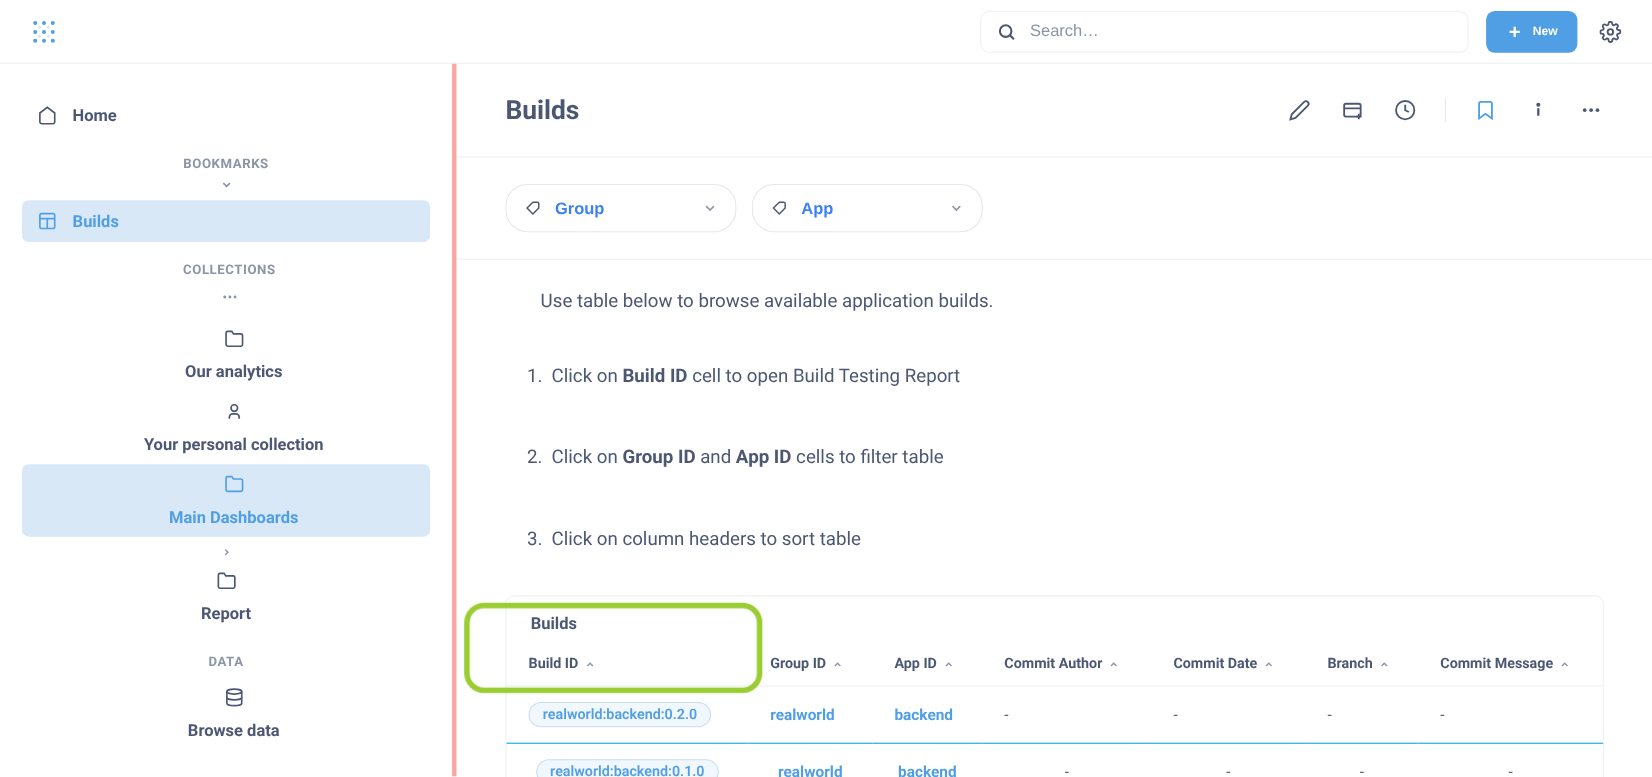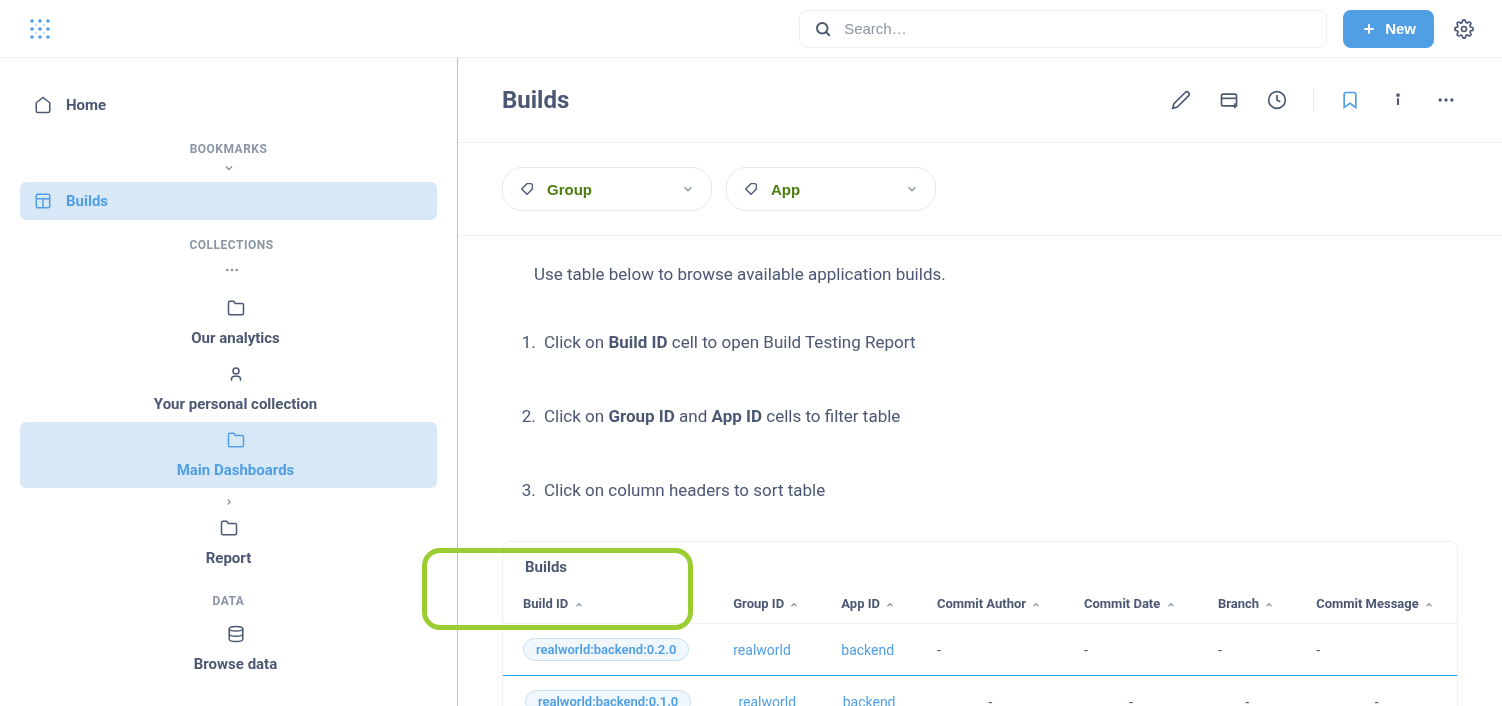--- a/index.html
+++ b/index.html
@@ -1,64 +1,64 @@
 <!DOCTYPE html>
 <html><head>
 <meta charset="utf-8">
 <style>
 * { box-sizing: border-box; margin: 0; padding: 0; }
 body { font-family: -apple-system, BlinkMacSystemFont, "Segoe UI", Roboto, sans-serif; color: #4c5773; background: #fff; width: 1502px; height: 706px; overflow: hidden; }
 .topbar { height: 58px; display: flex; align-items: center; padding: 0 24px; border-bottom: 1px solid #eef0f2; gap: 16px; }
 .logo { width: 32px; height: 32px; display: flex; align-items: center; justify-content: center; }
 .topbar-spacer { flex: 1; }
-.search-box { display: flex; align-items: center; width: 528px; height: 38px; border: 1px solid #eef0f2; border-radius: 8px; padding: 0 14px; gap: 12px; }
+.search-box { display: flex; align-items: center; width: 444px; height: 38px; border: 1px solid #eef0f2; border-radius: 8px; padding: 0 14px; gap: 12px; }
 .search-box svg { flex-shrink: 0; }
 .search-box input { border: none; outline: none; flex: 1; font-size: 15px; color: #4c5773; background: transparent; }
 .search-box input::placeholder { color: #8a95a5; }
-.new-btn { display: flex; align-items: center; gap: 8px; background: #509ee3; color: #fff; border: none; border-radius: 8px; height: 38px; padding: 0 18px; font-size: 15px; font-weight: 700; cursor: pointer; }
+.new-btn { display: flex; align-items: center; gap: 8px; background: #509ee3; color: #fff; border: none; border-radius: 8px; height: 38px; padding: 0 18px; font-size: 11px; font-weight: 700; cursor: pointer; }
 .gear-btn { background: none; border: none; cursor: pointer; color: #8a95a5; padding: 4px; display: flex; }
 
 .layout { display: flex; height: calc(100% - 58px); }
-.sidebar { width: 458px; padding: 28px 20px; border-right: 1px solid #fca5a5; }
+.sidebar { width: 415px; padding: 28px 20px; border-right: 4px solid #fca5a5; }
 .nav-item { display: flex; align-items: center; gap: 14px; padding: 10px 14px; border-radius: 6px; font-size: 15px; font-weight: 700; color: #4c5773; cursor: pointer; }
 .nav-item.active { background: #d8e8f7; color: #509ee3; }
 .nav-item svg { flex-shrink: 0; }
 .nav-section { font-size: 12px; font-weight: 700; letter-spacing: 0.5px; color: #8a95a5; padding: 18px 14px 8px; display: flex; align-items: center; gap: 6px; flex-direction: column; }
 .nav-section.with-dots { justify-content: space-between; padding-right: 8px; }
 .sub-item { display: flex; align-items: center; gap: 12px; padding: 9px 14px; border-radius: 6px; font-size: 15px; font-weight: 700; color: #4c5773; cursor: pointer; flex-direction: column; }
 .sub-item.active { background: #d8e8f7; color: #509ee3; }
 .sub-item .chev { width: 14px; display: flex; justify-content: center; color: #8a95a5; }
 .sub-item.no-chev { padding-left: 28px; }
 
 .main { flex: 1; overflow-y: auto; }
 .page-header { display: flex; align-items: center; padding: 28px 44px; border-bottom: 1px solid #eef0f2; }
 .page-title { font-size: 24px; font-weight: 700; color: #4c5773; flex: 1; }
 .header-actions { display: flex; align-items: center; gap: 24px; }
 .icon-btn { background: none; border: none; cursor: pointer; color: #4c5773; padding: 2px; display: flex; }
 .icon-btn.blue { color: #509ee3; }
 .vdiv { width: 1px; height: 22px; background: #e5e8ec; }
 
 .filters { display: flex; gap: 14px; padding: 24px 44px; border-bottom: 1px solid #eef0f2; }
-.filter-btn { display: flex; align-items: center; gap: 12px; border: 1px solid #e5e8ec; background: #fff; border-radius: 20px; height: 44px; padding: 0 16px; min-width: 210px; font-size: 15px; font-weight: 700; color: #4d7c0f; cursor: pointer; }
+.filter-btn { display: flex; align-items: center; gap: 12px; border: 1px solid #e5e8ec; background: #fff; border-radius: 20px; height: 44px; padding: 0 16px; min-width: 210px; font-size: 15px; font-weight: 700; color: #3b82f6; cursor: pointer; }
 .filter-btn .spacer { flex: 1; }
 
 .content-body { padding: 28px 44px 0 60px; }
 .desc { font-size: 17px; color: #4c5773; margin-bottom: 18px; margin-left: 16px; }
 .steps { padding-left: 22px; font-size: 17px; line-height: 1.75; color: #4c5773; margin-bottom: 36px; }
 .steps li { padding-left: 4px; margin-top: 44px; }
 
 .table-card { border: 1px solid #eef0f2; border-radius: 8px; margin-left: -16px; }
 .table-title { font-size: 15px; font-weight: 700; padding: 16px 22px 8px; color: #4c5773; }
 table { width: 100%; border-collapse: collapse; }
 th { font-size: 13px; font-weight: 700; text-align: left; padding: 12px 20px; color: #4c5773; border-bottom: 1px solid #eef0f2; white-space: nowrap; }
 th svg { vertical-align: middle; margin-left: 2px; }
 td { font-size: 14px; padding: 14px 20px; border-bottom: 1px solid #0ea5e9; color: #4c5773; white-space: nowrap; }
 tr:last-child td { border-bottom: none; text-align: center; }
 .pill { display: inline-block; border: 1px solid #c8def2; background: #f0f7fd; color: #509ee3; border-radius: 14px; padding: 3px 12px; font-size: 13px; font-weight: 600; }
-.link-cell { color: #509ee3; font-weight: 400; }
+.link-cell { color: #509ee3; font-weight: 700; }
 
 .highlight-box { position: absolute; border: 5px solid #9acd32; border-radius: 18px; pointer-events: none; }
 
 .dots-btn { background:none; border:none; cursor:pointer; color:#8a95a5; display:flex; padding:4px; }
 </style>
 </head>
 <body>
 
 <div class="topbar">
   <div class="logo">

